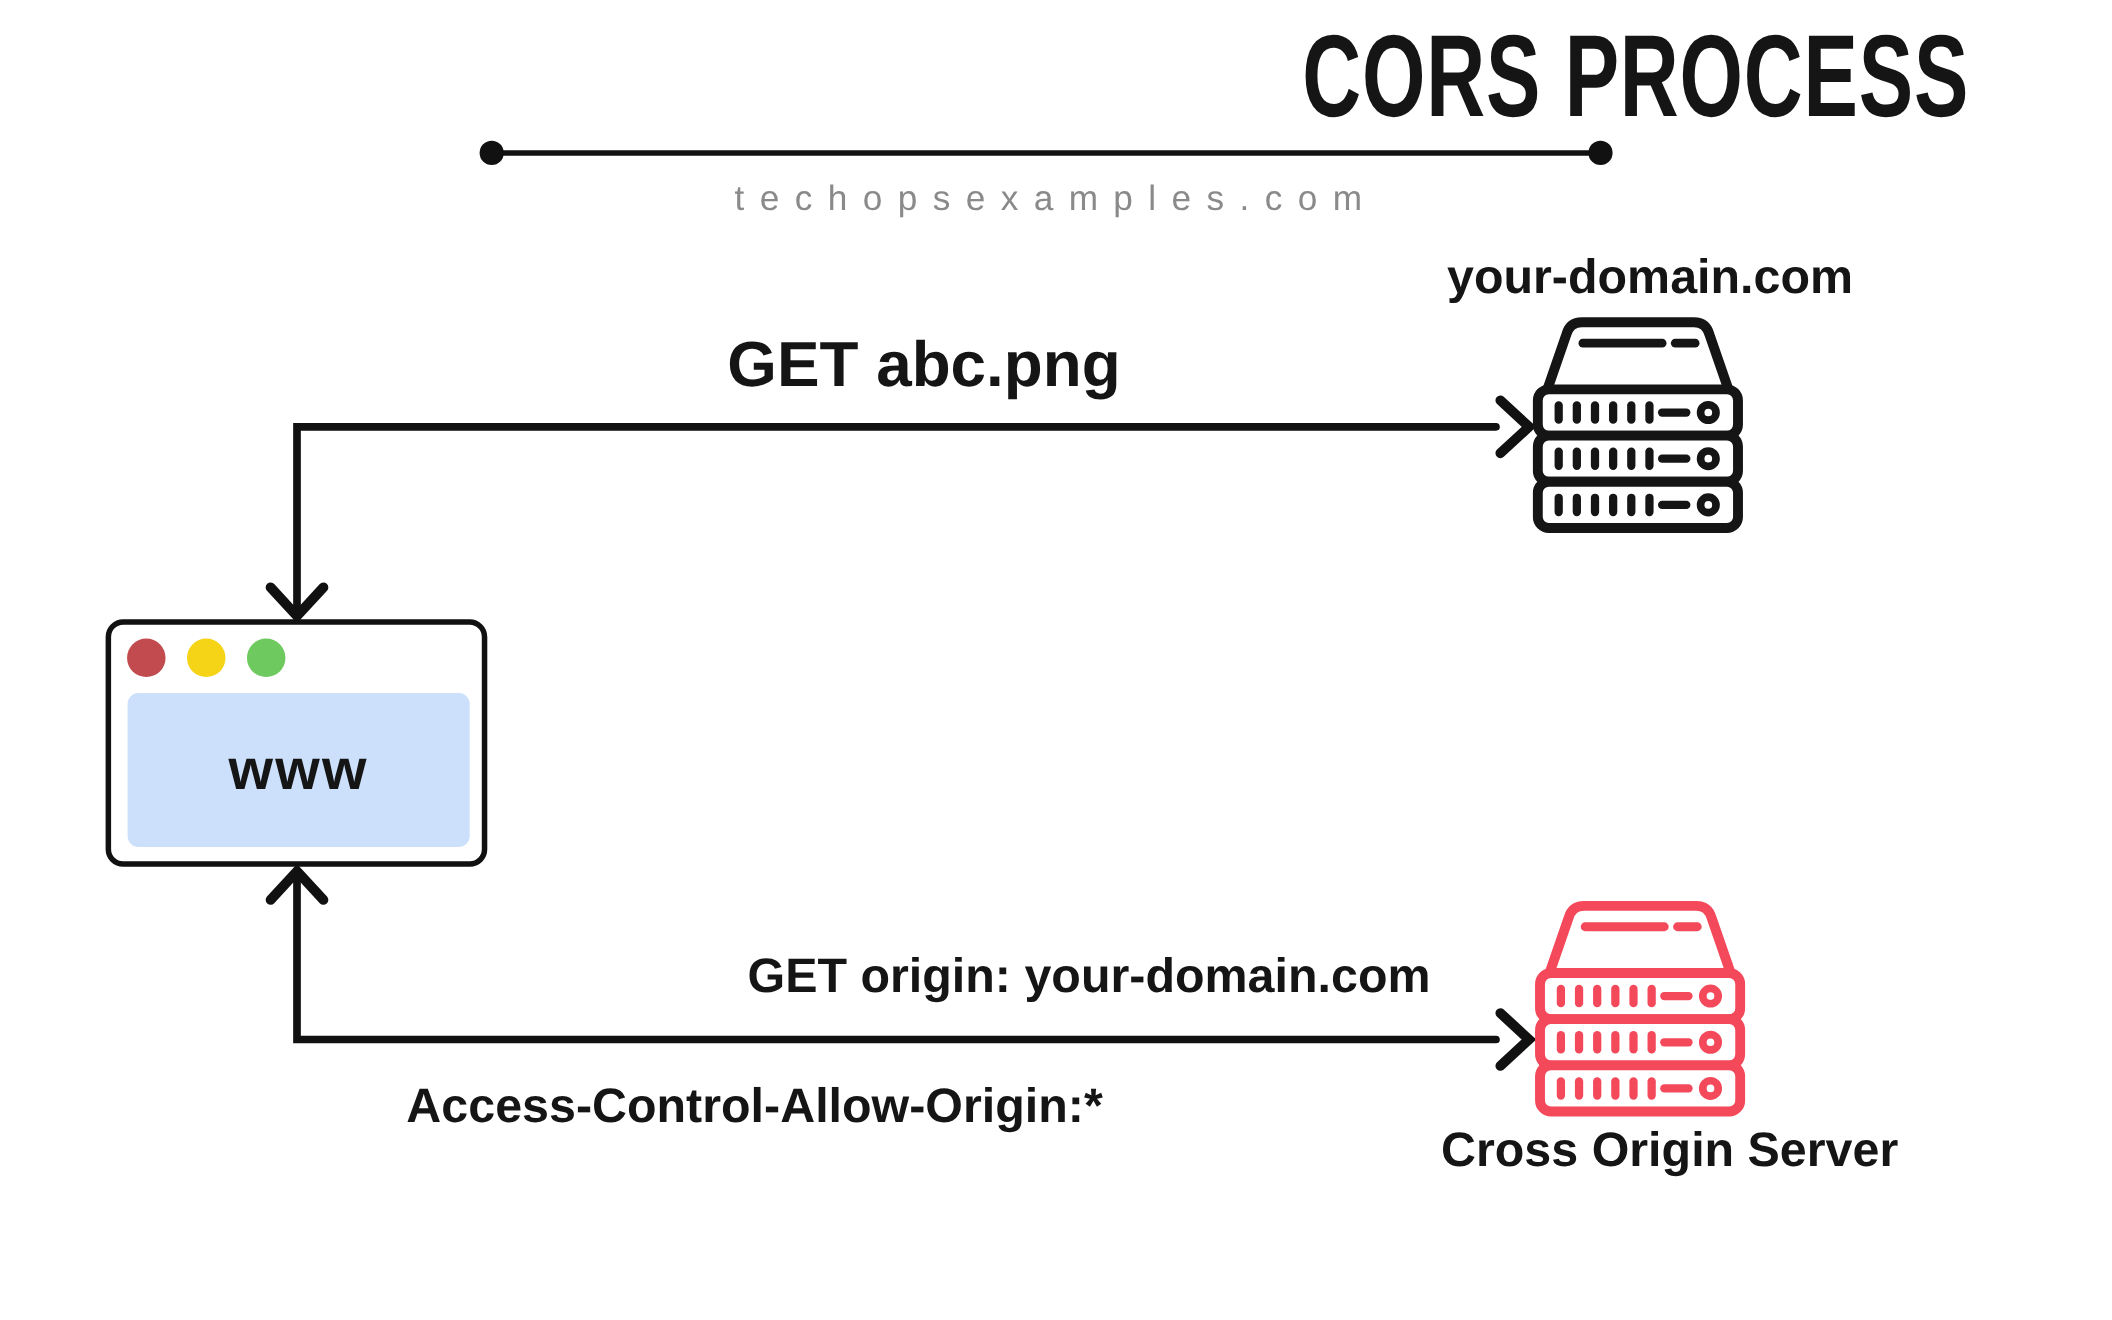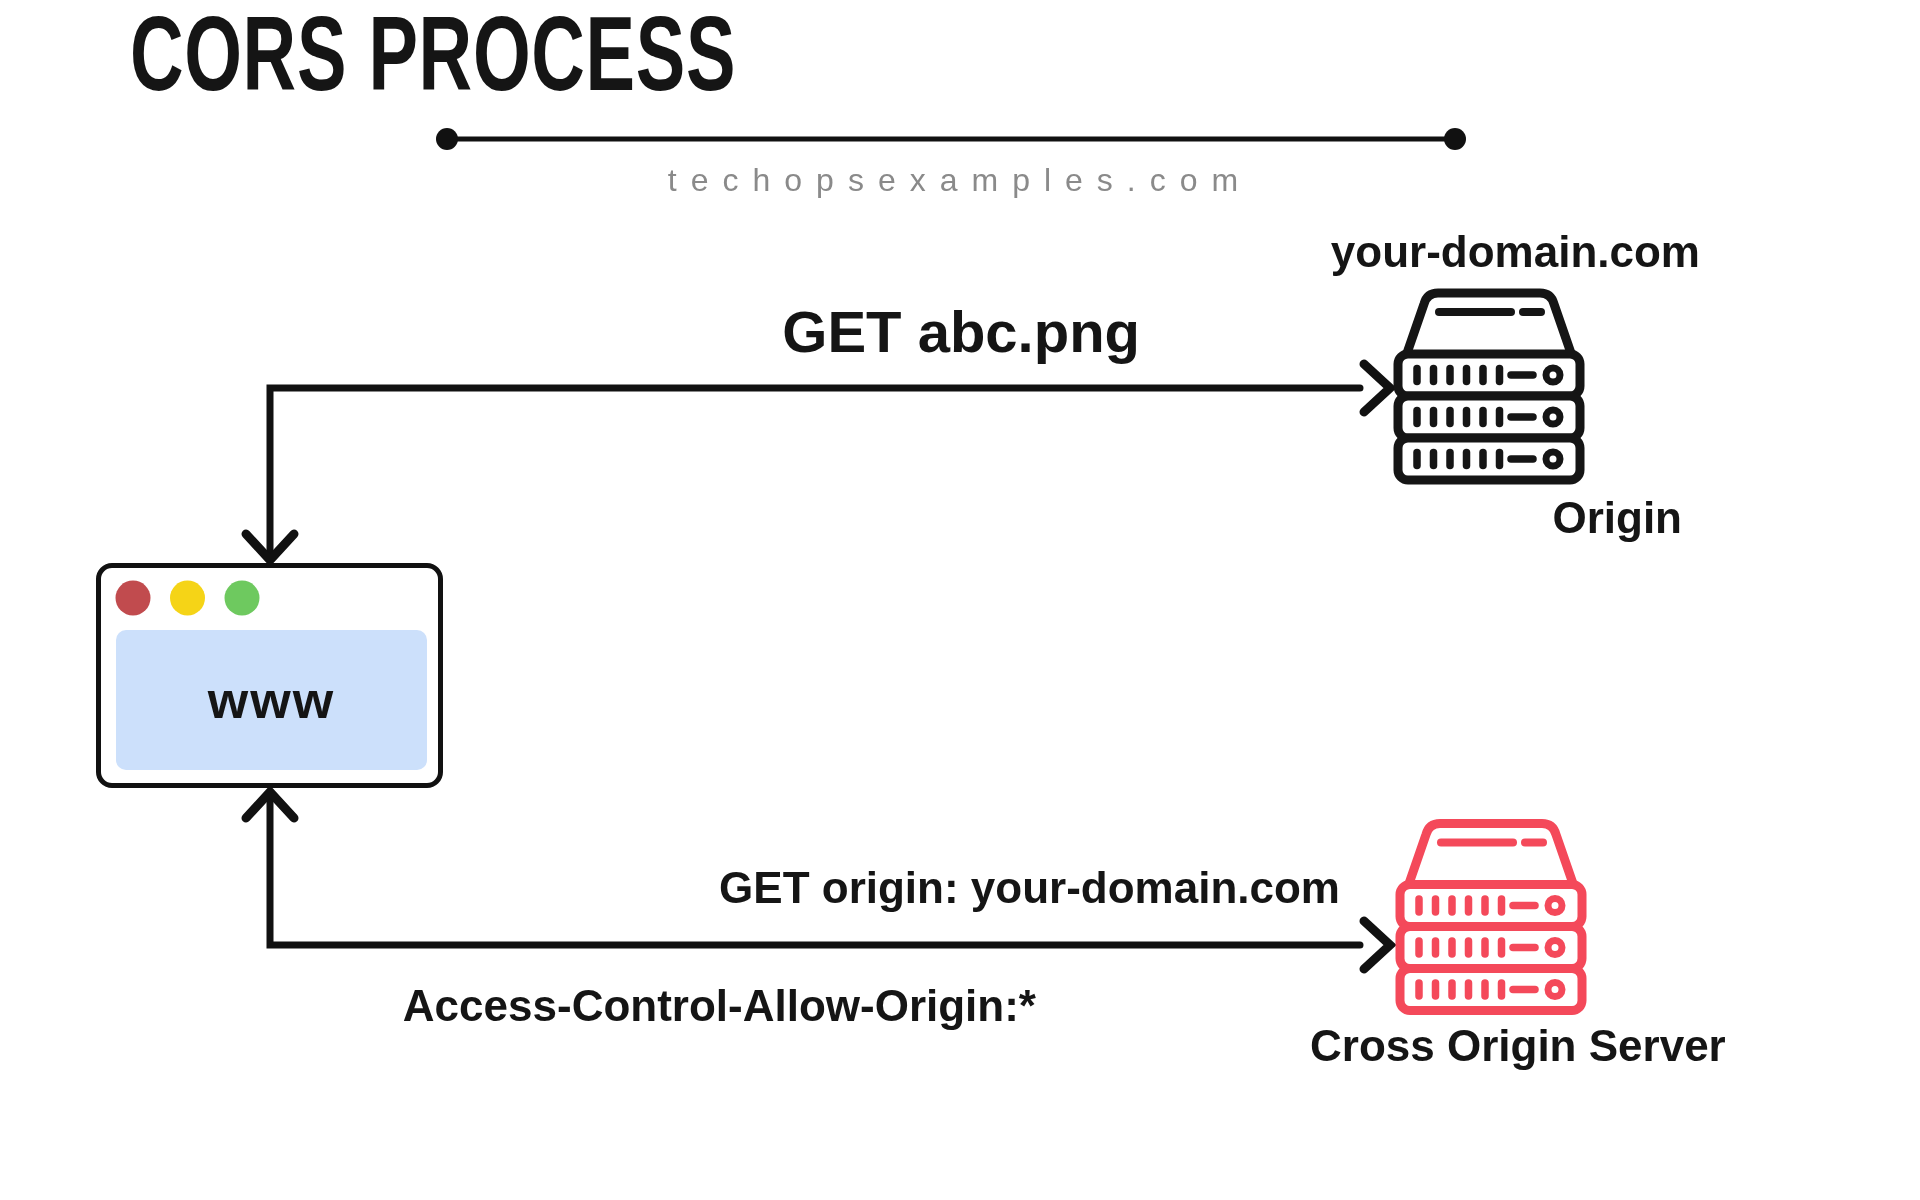--- a/index.html
+++ b/index.html
@@ -11,22 +11,22 @@
   }
   #canvas {
     position: relative;
     width: 1920px;
     height: 1200px;
     background: #ffffff;
   }
   
   .title-wrap {
     position: absolute;
-    left: 0; right: 0; top: 0;
-    text-align: left;
+    left: 0; right: 0; top: 16px;
+    text-align: right;
   }
   .title {
     display: inline-block;
     font-size: 106px;
     font-weight: bold;
     line-height: 1.0;
     letter-spacing: 1px;
     transform: scaleX(0.70);
     transform-origin: 50% 50%;
     white-space: nowrap;
@@ -38,21 +38,21 @@
     font-size: 32px;
     font-weight: 400;
     letter-spacing: 14px;
     white-space: nowrap;
   }
   
   .lbl {
     position: absolute;
     font-weight: bold;
     font-size: 44px;
-    text-align: right;
+    text-align: center;
     white-space: nowrap;
     line-height: 1.1;
   }
   
   .browser {
     position: absolute;
     left: 96px; top: 563px;
     width: 347px; height: 225px;
     background: #ffffff;
     border: 5px solid #111111;
@@ -170,21 +170,20 @@
           <path d="M 90 164.5 V 177.5"></path>
           <path d="M 106.5 164.5 V 177.5"></path>
         <path d="M 118 171 H 140"></path>
       </g>
       <circle cx="160" cy="87" r="7" stroke-width="7" fill="#ffffff"></circle>
       <circle cx="160" cy="129" r="7" stroke-width="7" fill="#ffffff"></circle>
       <circle cx="160" cy="171" r="7" stroke-width="7" fill="#ffffff"></circle>
     </g>
   </svg>
 
-  <div class="lbl" style="left:1300px; top:494px; width:382px;">Origin</div>
 
 
   <svg class="server-icon cross" viewBox="0 0 192 197">
     <g fill="none" stroke-width="9" stroke-linejoin="round" stroke-linecap="round" stroke="#f4495a">
       <path d="M 13 68 L 31 16 Q 34 5 45 5 L 147 5 Q 158 5 161 16 L 179 68 Z" fill="#ffffff"></path>
       <path d="M 46 24 H 118" stroke-width="8"></path>
       <path d="M 130 24 H 148" stroke-width="8"></path>
       <rect x="5" y="66" width="182" height="42" rx="10" fill="#ffffff"></rect>
       <rect x="5" y="108" width="182" height="42" rx="10" fill="#ffffff"></rect>
       <rect x="5" y="150" width="182" height="42" rx="10" fill="#ffffff"></rect>

